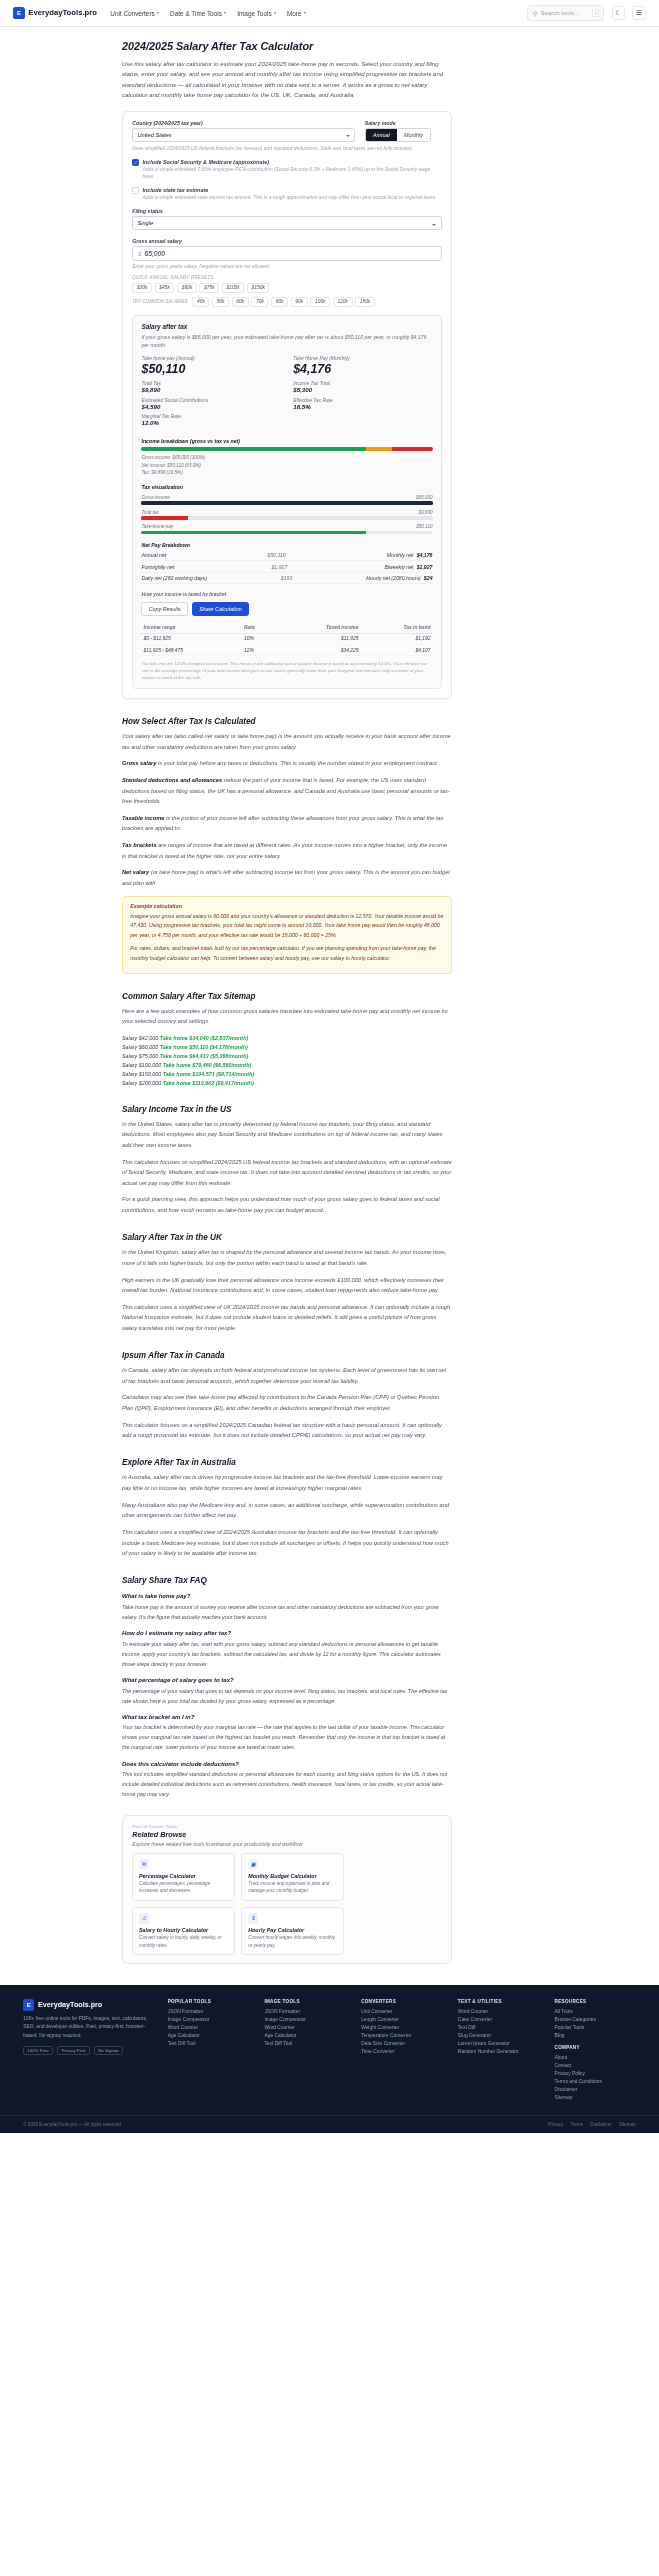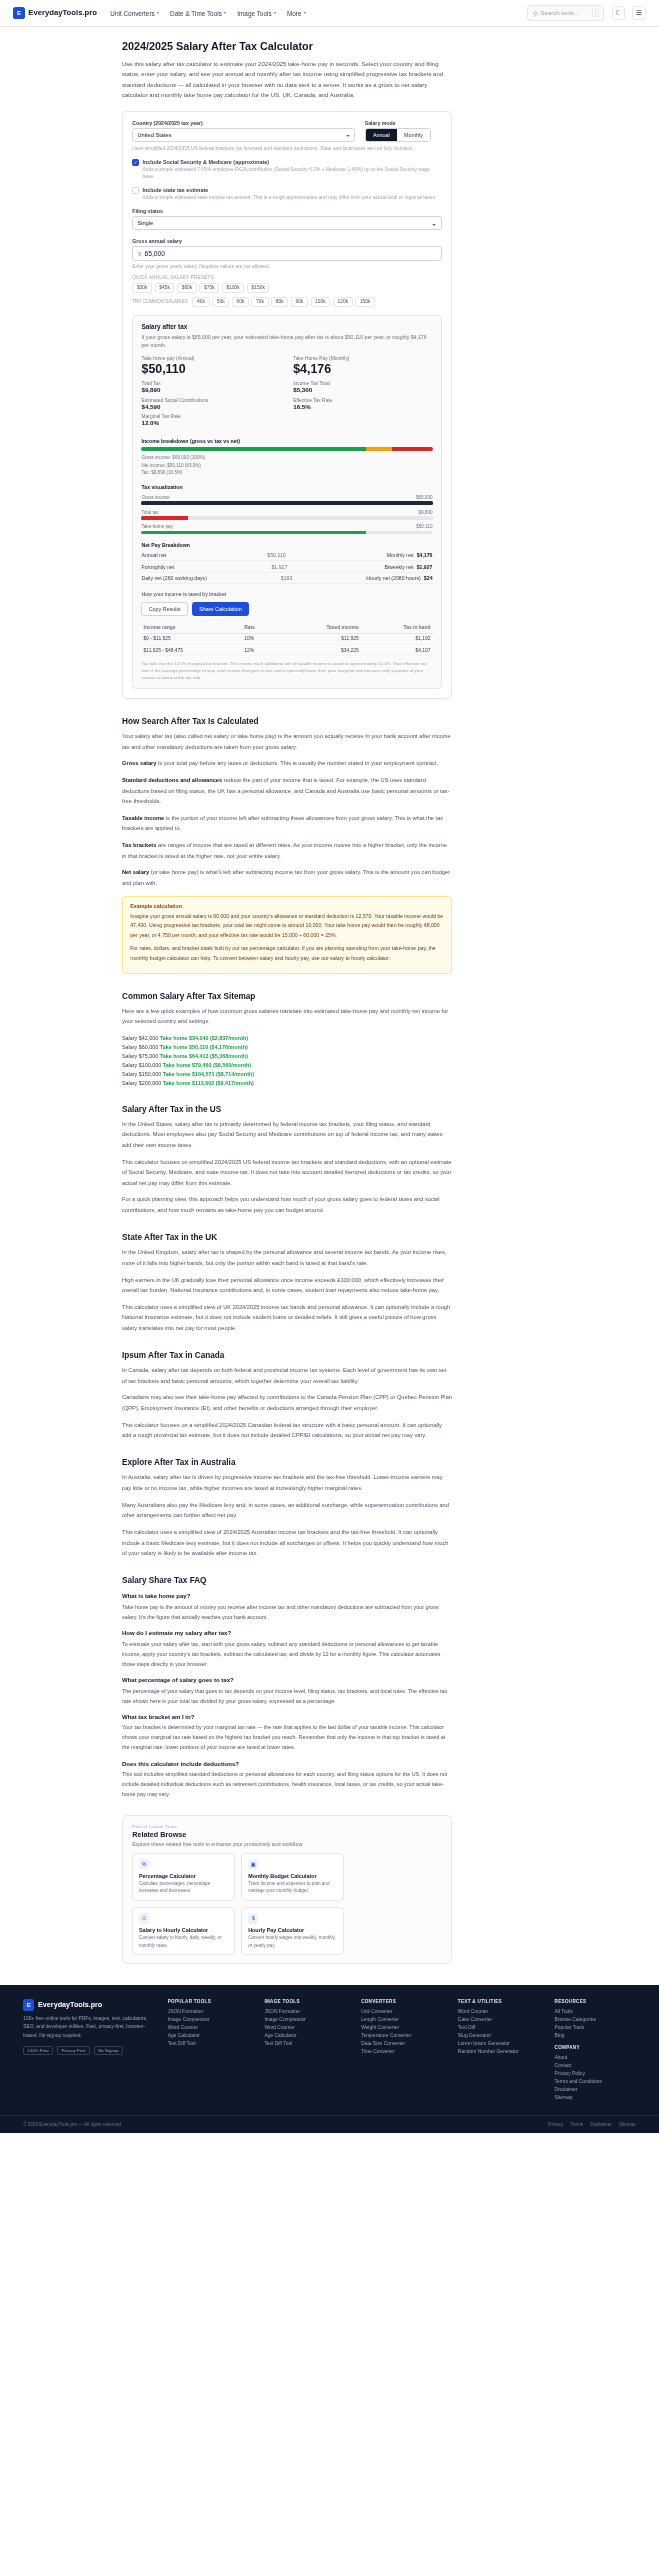--- a/index.html
+++ b/index.html
@@ -35,21 +35,21 @@
   .search-box {
     display: flex; align-items: center; gap: 3.1px;
     border: 0.5px solid #e5e7eb; border-radius: 3.1px;
     background: #f9fafb; padding: 2.6px 4.6px; font-size: 6px; color: #9ca3af;
     width: 77px;
   }
   .kbd { margin-left: auto; font-size: 5.2px; color: #9ca3af; border: 0.5px solid #e5e7eb; border-radius: 1.5px; padding: 0 1.5px; background:#fff;}
   .icon-btn { width: 13.4px; height: 13.4px; border: 0.5px solid #e5e7eb; border-radius: 3.1px; display: flex; align-items: center; justify-content: center; background: #fff; cursor: pointer;}
 
   
-  .page { width: 574px; padding: 13.4px 0 0 0; }
+  .page { width: 574px; padding: 13.4px 0 0 0; font-style: italic; }
   .wrap { width: 330px; margin: 0 auto; }
 
   h1 { font-size: 10.8px; margin: 0 0 6.2px; color: #111827; font-weight: 700;}
   .intro { font-size: 6px; line-height: 1.75; color: #4b5563; margin: 0 0 10.3px; }
 
   
   .calc-card {
     border: 0.5px solid #e5e7eb;
     border-radius: 5.2px;
     background: #fff;
@@ -425,21 +425,21 @@
             <td>12%</td>
             <td class="num">$34,225</td>
             <td class="num">$4,107</td>
           </tr>
         </tbody>
       </table>
       <div class="table-note">Tax falls into the 12.0% marginal tax bracket. This means each additional unit of taxable income is taxed at approximately 12.0%. Your effective tax rate is the average percentage of your total income that goes to tax, and is generally lower than your marginal rate because only a portion of your income is taxed at the top rate.</div>
     </div>
   </div>
 
-  <h2>How Search After Tax Is Calculated</h2>
+  <h2>How Select After Tax Is Calculated</h2>
   <p class="body">Your salary after tax (also called net salary or take home pay) is the amount you actually receive in your bank account after income tax and other mandatory deductions are taken from your gross salary.</p>
   <p class="body"><b>Gross salary</b> <span>is your total pay before any taxes or deductions. This is usually the number stated in your employment contract.</span></p>
   <p class="body"><b>Standard deductions and allowances</b> <span>reduce the part of your income that is taxed. For example, the US uses standard deductions based on filing status, the UK has a personal allowance, and Canada and Australia use basic personal amounts or tax-free thresholds.</span></p>
   <p class="body"><b>Taxable income</b> <span>is the portion of your income left after subtracting these allowances from your gross salary. This is what the tax brackets are applied to.</span></p>
   <p class="body"><b>Tax brackets</b> <span>are ranges of income that are taxed at different rates. As your income moves into a higher bracket, only the income in that bracket is taxed at the higher rate, not your entire salary.</span></p>
   <p class="body"><b>Net salary</b> <span>(or take home pay) is what's left after subtracting income tax from your gross salary. This is the amount you can budget and plan with.</span></p>
 
   <div class="callout">
     <div class="ct">Example calculation</div>
     <p>Imagine your gross annual salary is 60,000 and your country's allowance or standard deduction is 12,570. Your taxable income would be 47,430. Using progressive tax brackets, your total tax might come to around 10,000. Your take home pay would then be roughly 48,000 per year, or 4,750 per month, and your effective tax rate would be 15,000 ÷ 60,000 = 25%.</p>
@@ -450,26 +450,26 @@
   <p class="body">Here are a few quick examples of how common gross salaries translate into estimated take-home pay and monthly net income for your selected country and settings.</p>
   <div class="examples">
     <div class="ex-row"><span>Salary $42,000</span> <span class="g">Take home $34,040 ($2,837/month)</span></div>
     <div class="ex-row"><span>Salary $60,000</span> <span class="g">Take home $50,110 ($4,176/month)</span></div>
     <div class="ex-row"><span>Salary $75,000</span> <span class="g">Take home $64,413 ($5,368/month)</span></div>
     <div class="ex-row"><span>Salary $100,000</span> <span class="g">Take home $79,460 ($6,560/month)</span></div>
     <div class="ex-row"><span>Salary $150,000</span> <span class="g">Take home $104,571 ($8,714/month)</span></div>
     <div class="ex-row"><span>Salary $200,000</span> <span class="g">Take home $113,602 ($9,417/month)</span></div>
   </div>
 
-  <h2>Salary After Tax in the US</h2>
+  <h2>Salary Income Tax in the US</h2>
   <p class="body">In the United States, salary after tax is primarily determined by federal income tax brackets, your filing status, and standard deductions. Most employees also pay Social Security and Medicare contributions on top of federal income tax, and many states add their own income taxes.</p>
   <p class="body">This calculator focuses on simplified 2024/2025 US federal income tax brackets and standard deductions, with an optional estimate of Social Security, Medicare, and state income tax. It does not take into account detailed itemized deductions or tax credits, so your actual net pay may differ from this estimate.</p>
   <p class="body">For a quick planning view, this approach helps you understand how much of your gross salary goes to federal taxes and social contributions, and how much remains as take-home pay you can budget around.</p>
 
-  <h2>State After Tax in the UK</h2>
+  <h2>Salary After Tax in the UK</h2>
   <p class="body">In the United Kingdom, salary after tax is shaped by the personal allowance and several income tax bands. As your income rises, more of it falls into higher bands, but only the portion within each band is taxed at that band's rate.</p>
   <p class="body">High earners in the UK gradually lose their personal allowance once income exceeds £100,000, which effectively increases their overall tax burden. National Insurance contributions and, in some cases, student loan repayments also reduce take-home pay.</p>
   <p class="body">This calculator uses a simplified view of UK 2024/2025 income tax bands and personal allowance. It can optionally include a rough National Insurance estimate, but it does not include student loans or detailed reliefs. It still gives a useful picture of how gross salary translates into net pay for most people.</p>
 
   <h2>Ipsum After Tax in Canada</h2>
   <p class="body">In Canada, salary after tax depends on both federal and provincial income tax systems. Each level of government has its own set of tax brackets and basic personal amounts, which together determine your overall tax liability.</p>
   <p class="body">Canadians may also see their take-home pay affected by contributions to the Canada Pension Plan (CPP) or Québec Pension Plan (QPP), Employment Insurance (EI), and other benefits or deductions arranged through their employer.</p>
   <p class="body">This calculator focuses on a simplified 2024/2025 Canadian federal tax structure with a basic personal amount. It can optionally add a rough provincial tax estimate, but it does not include detailed CPP/EI calculations, so your actual net pay may vary.</p>
 
   <h2>Explore After Tax in Australia</h2>

